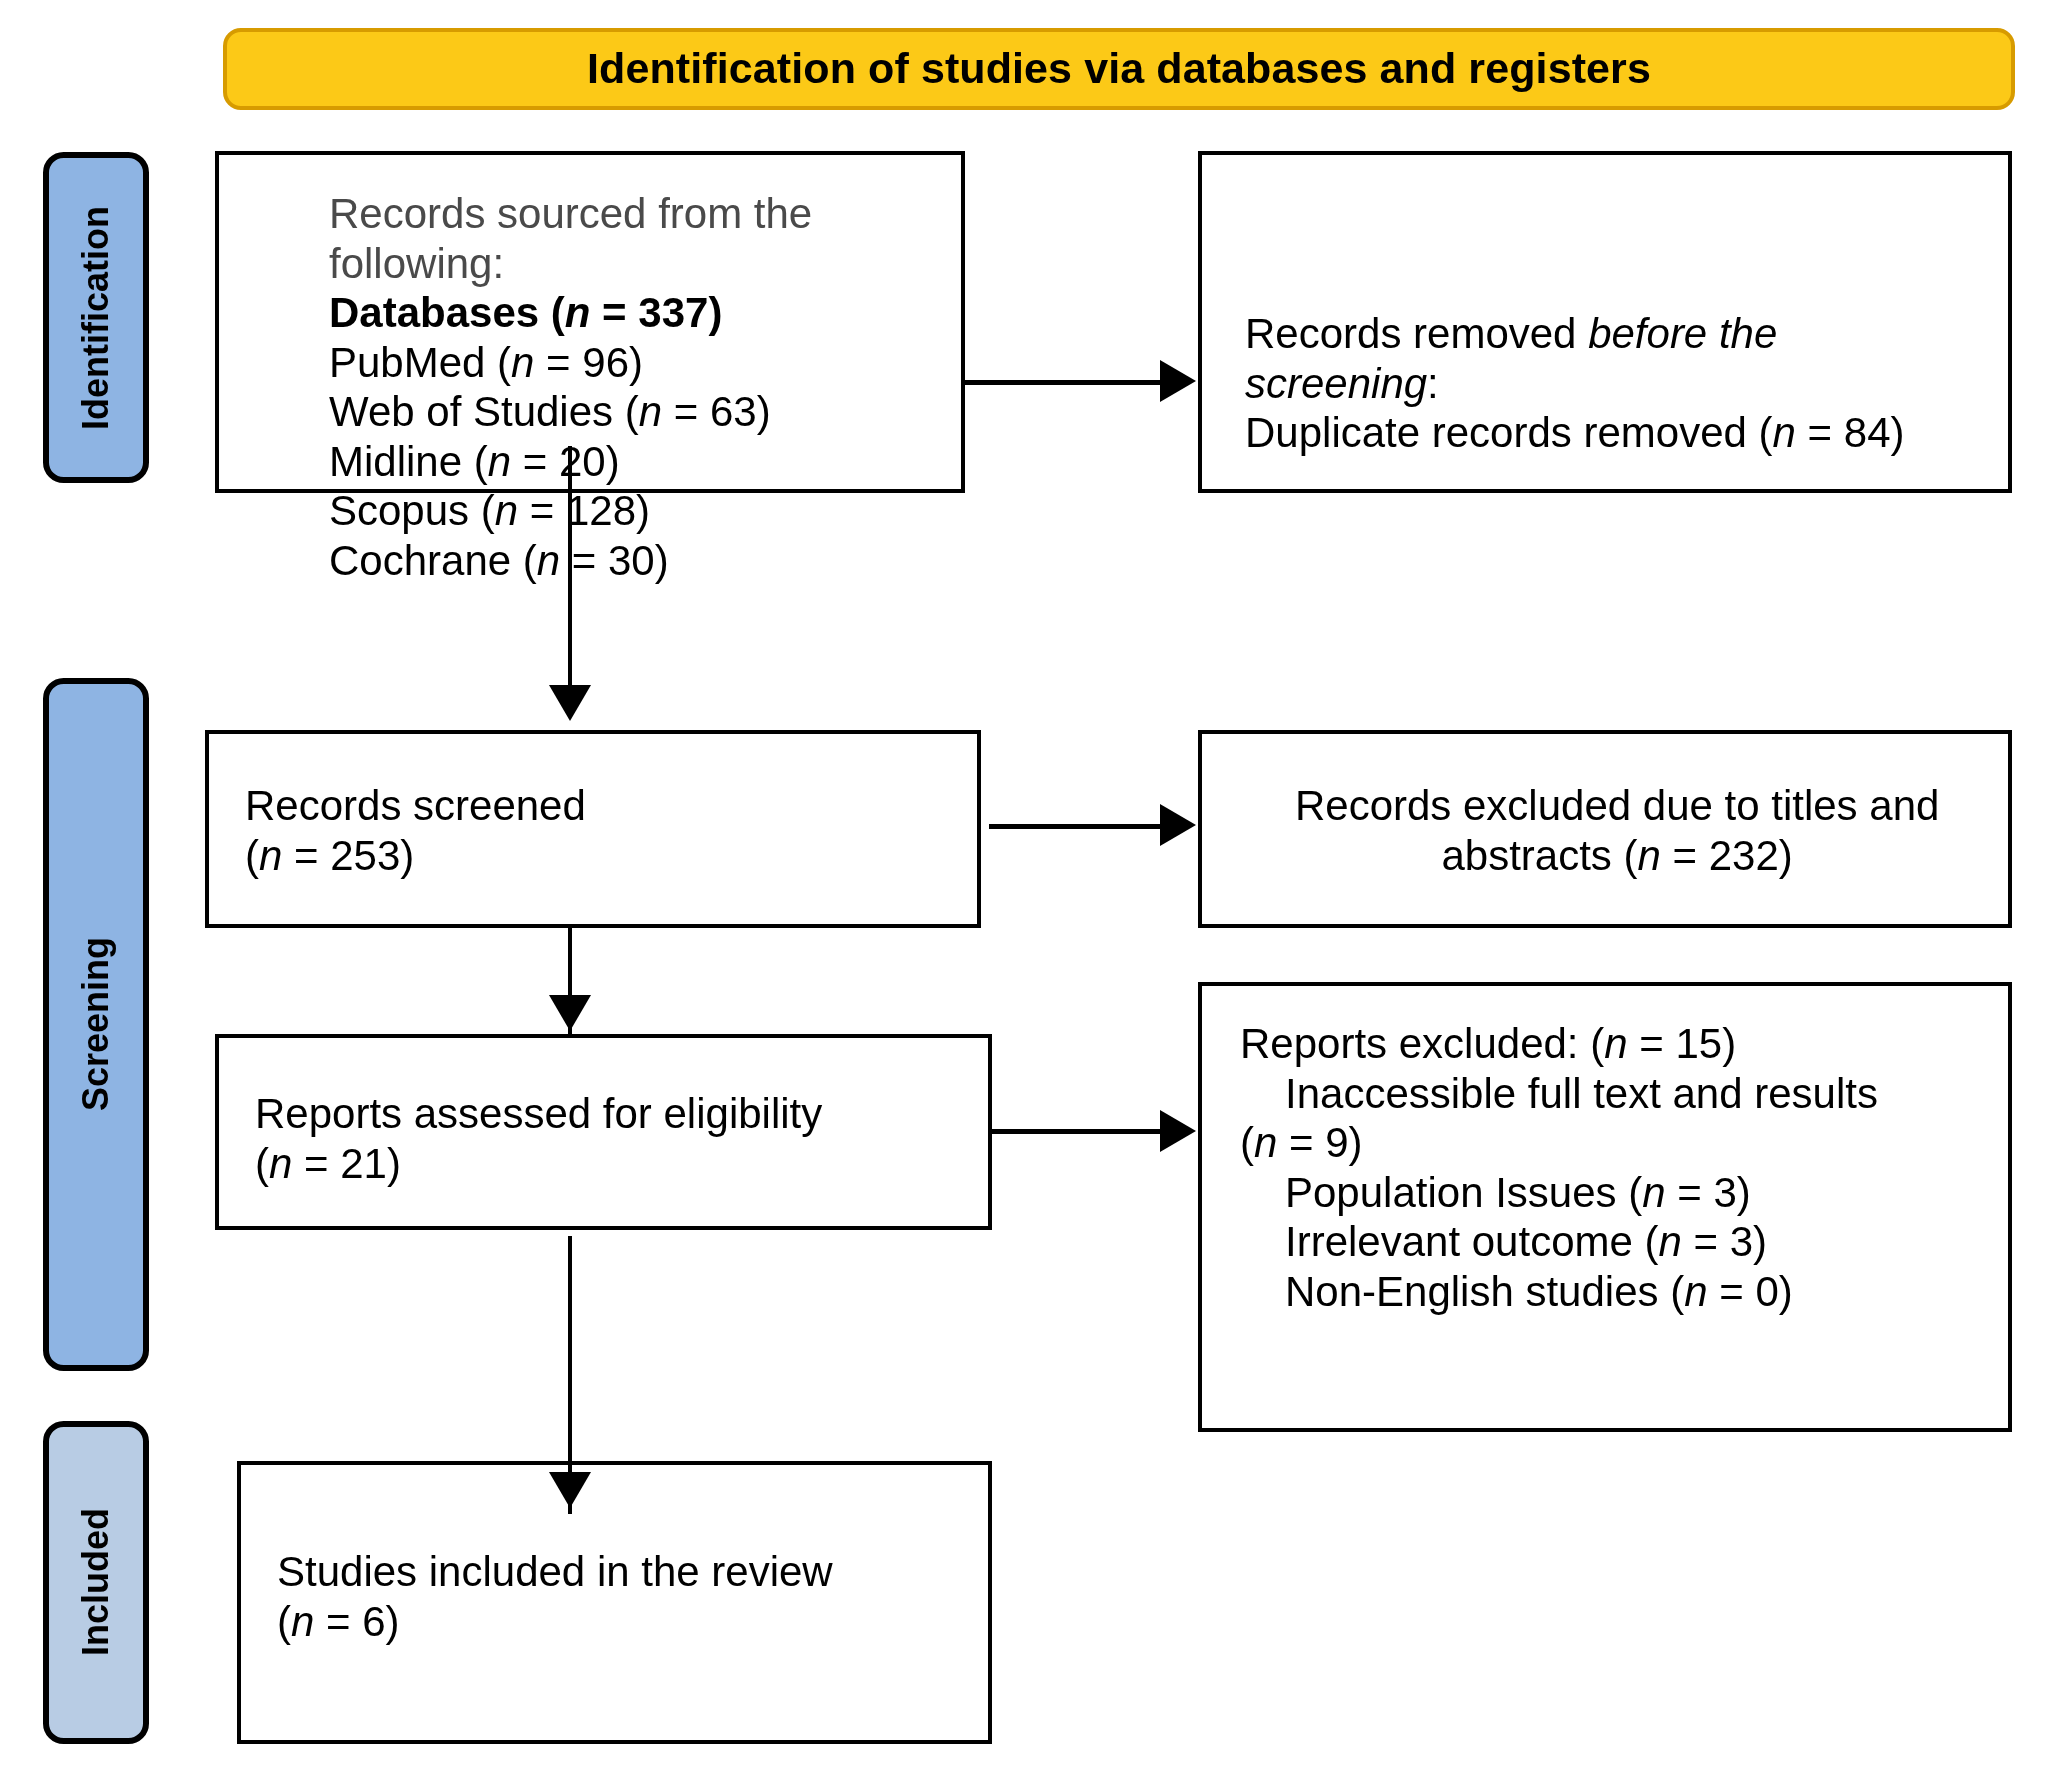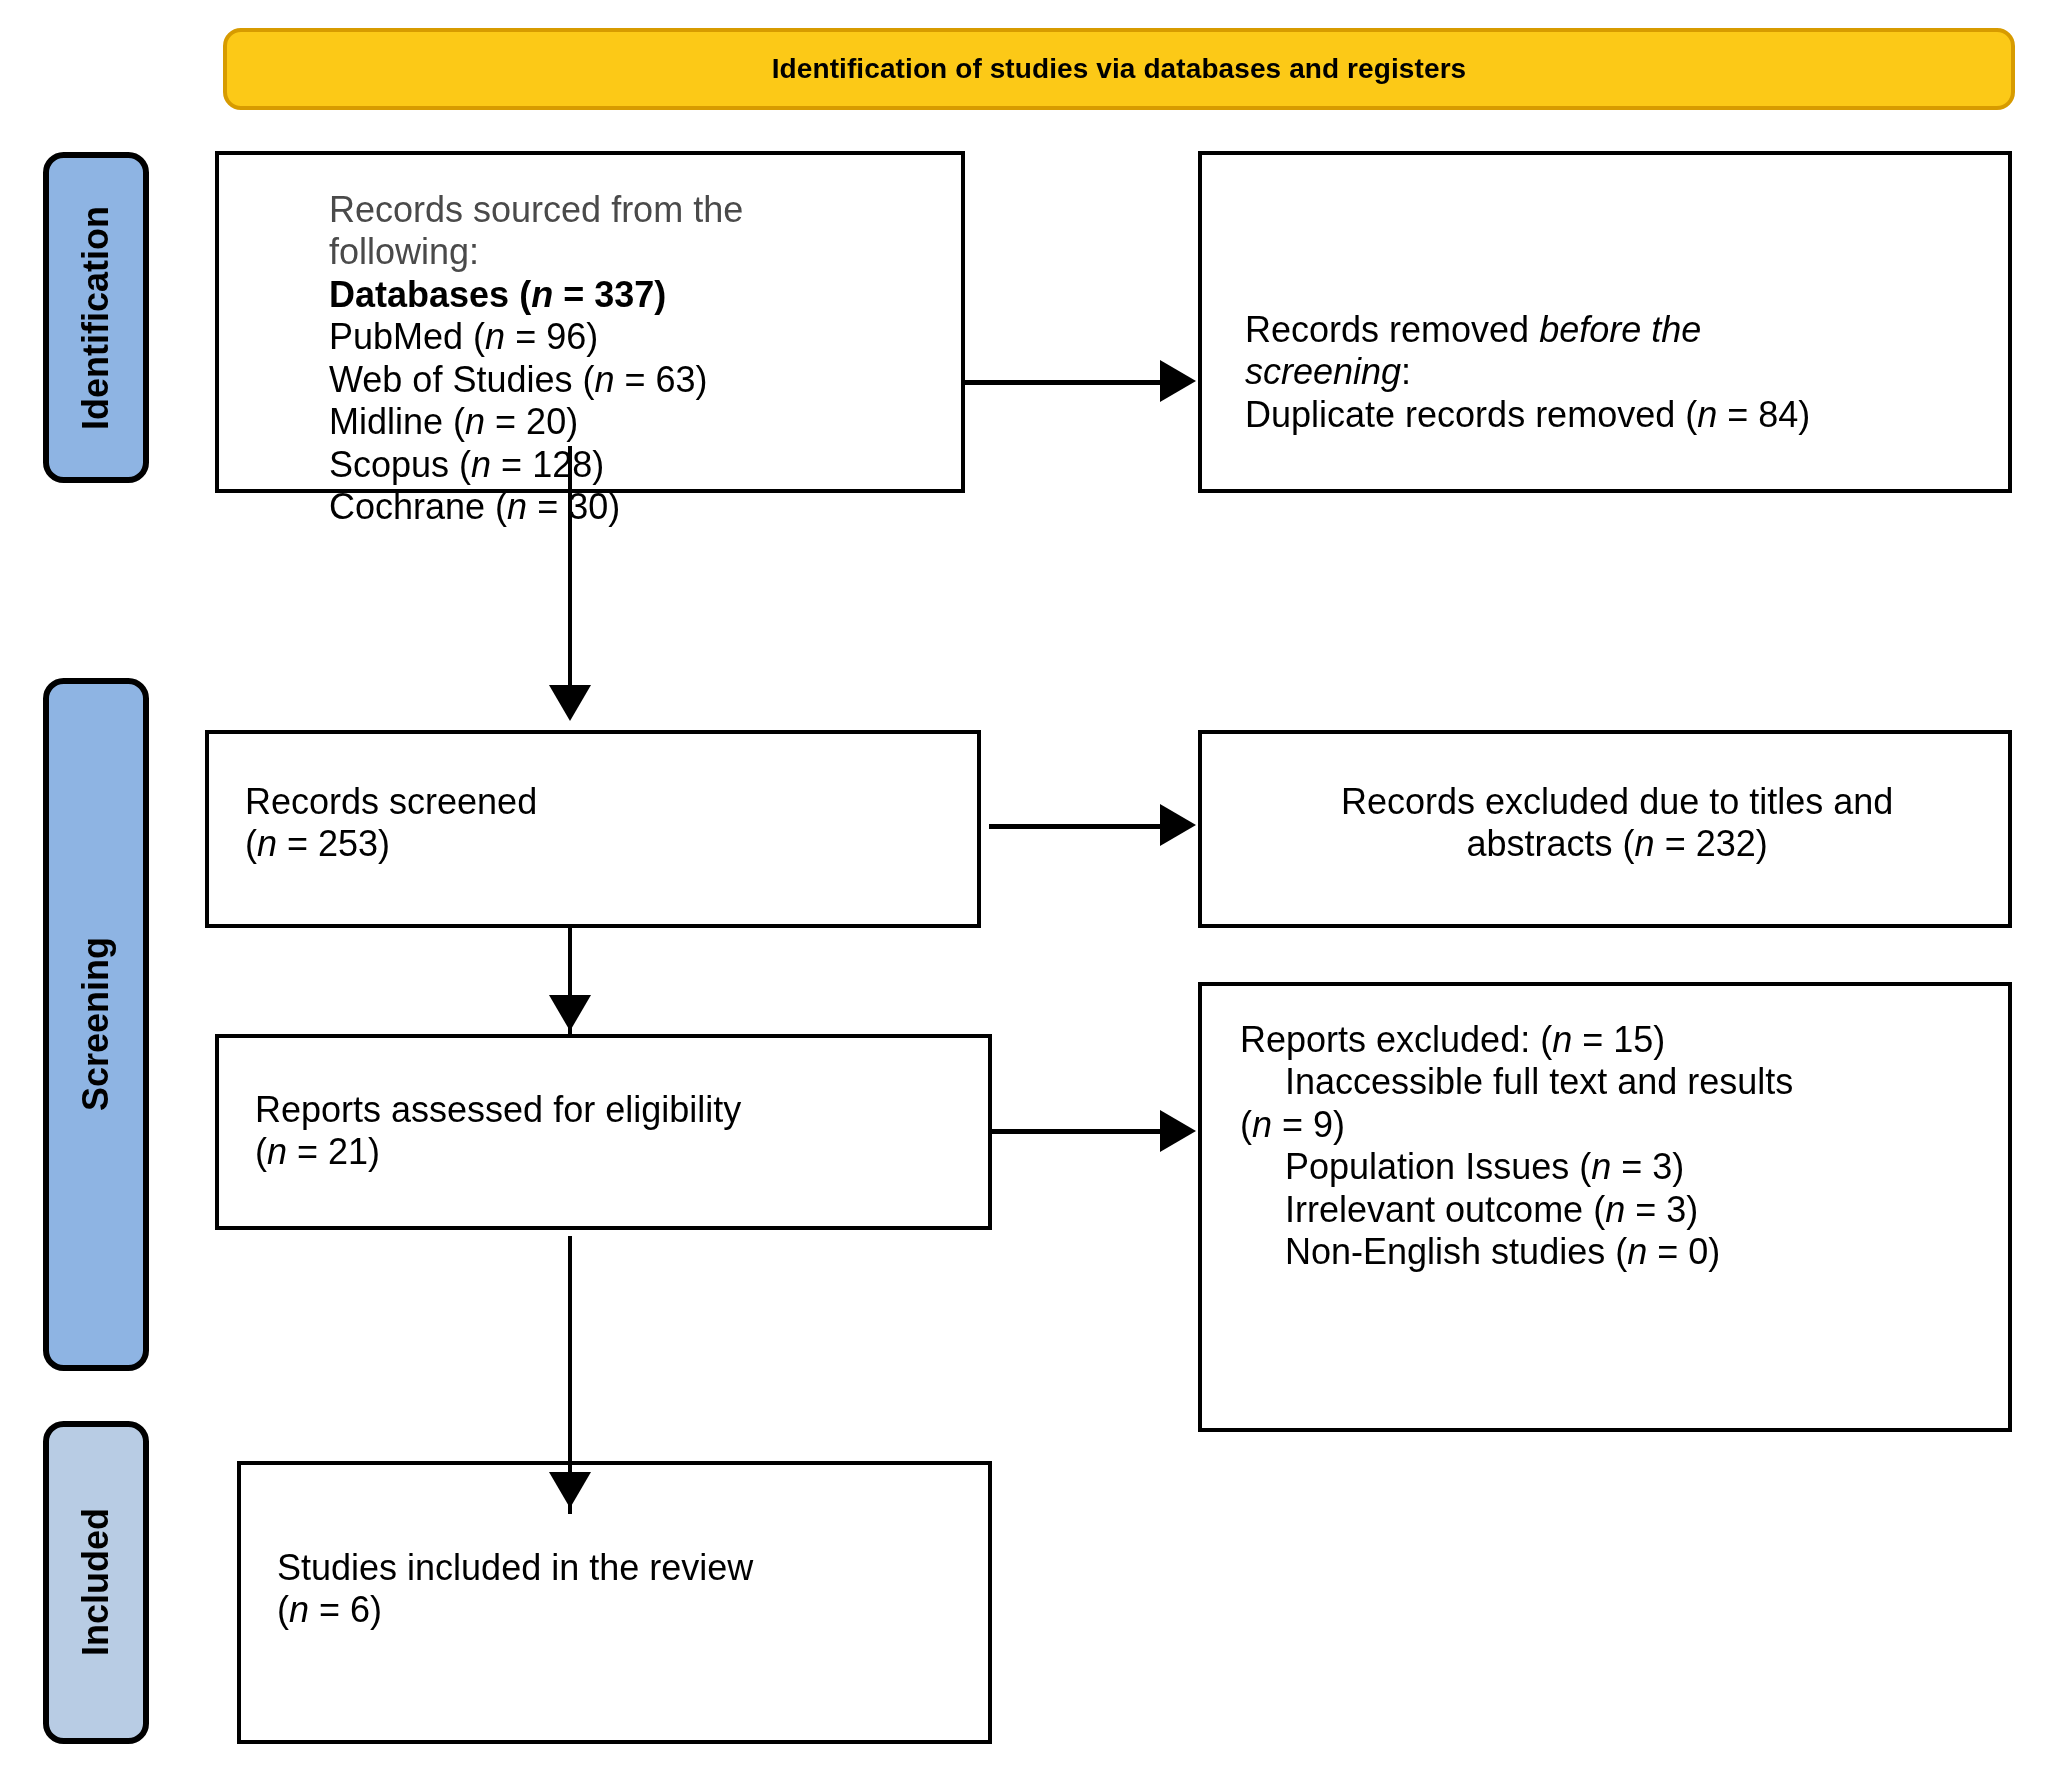--- a/index.html
+++ b/index.html
@@ -24,21 +24,21 @@
     height: 82px;
     background: #FCC917;
     border: 4.8px solid #D79B00;
     border-radius: 18px;
     box-sizing: border-box;
     display: flex;
     align-items: center;
     justify-content: center;
   }
   #header-banner .banner-title {
-    font-size: 28px;
+    font-size: 43px;
     font-weight: bold;
     color: #000000;
     letter-spacing: 0.1px;
   }
 
   
   .stage-bar {
     position: absolute;
     left: 43px;
     width: 106px;
@@ -75,21 +75,21 @@
 
   
   .flow-box {
     position: absolute;
     background: #ffffff;
     border: 4.1px solid #000000;
     box-sizing: border-box;
     padding: 0;
   }
   .flow-box .box-text {
-    font-size: 36px;
+    font-size: 42px;
     line-height: 1.18;
     color: #000000;
   }
   .ital { font-style: italic; }
   .bold { font-weight: bold; }
   .muted { color: #4A4A4A; }
   .indent { padding-left: 45px; display: block; }
 
   #box-records-sourced {
     left: 215px;

